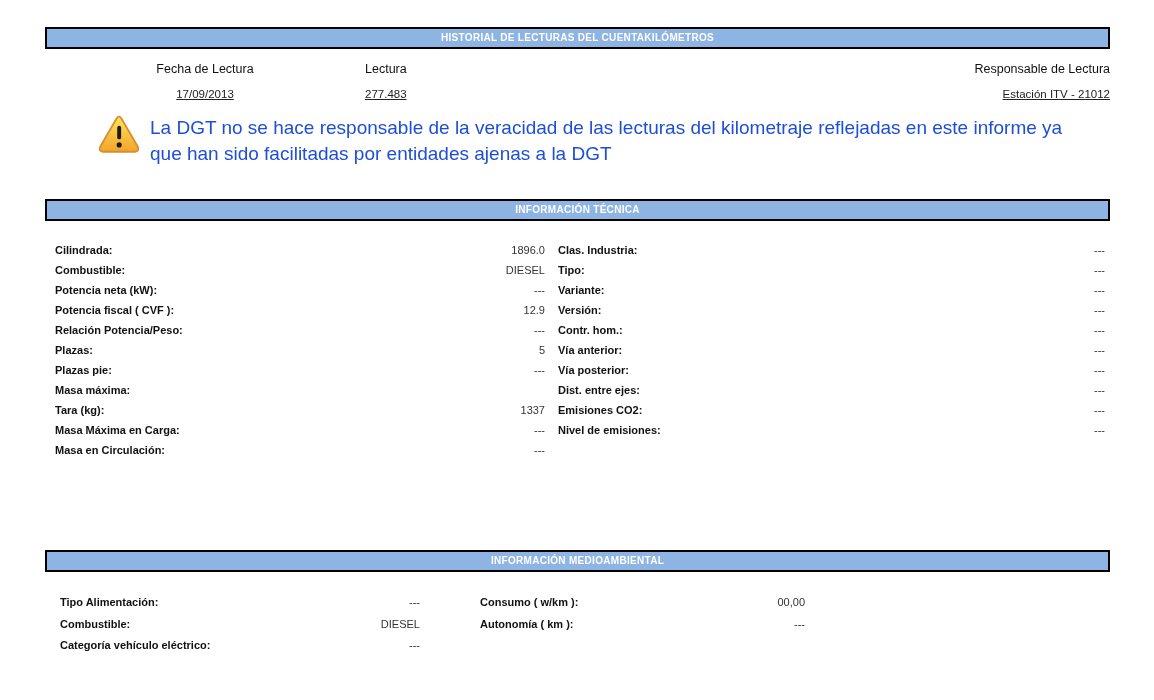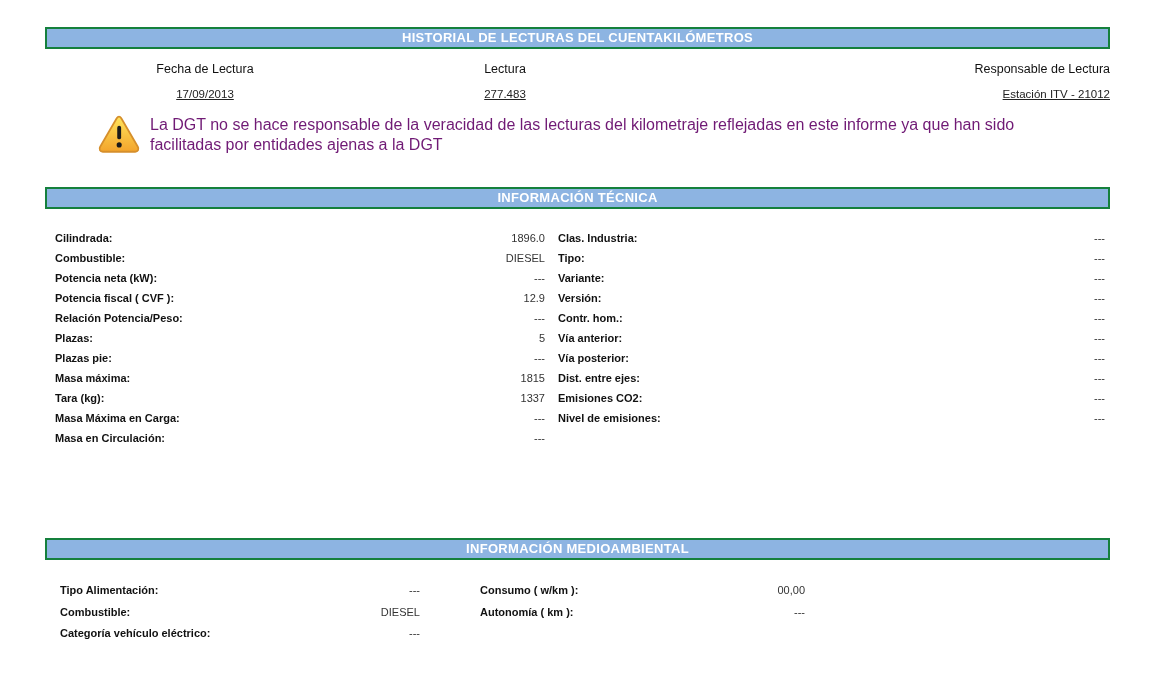--- a/index.html
+++ b/index.html
@@ -1,31 +1,31 @@
 <!DOCTYPE html>
 <html><head>
 <meta charset="utf-8">
 <style>
   html,body { margin:0; padding:0; background:#ffffff; }
   body { font-family:"Liberation Sans", sans-serif; color:#1a1a1a; }
   .page { width:1154px; height:700px; box-sizing:border-box; padding:27px 44px 0 45px; background:#fff; overflow:hidden; }
 
-  .bar { box-sizing:border-box; border:2px solid #15803d; background:#8DB4E2; color:#ffffff;
-         font-weight:bold; font-size:13px; text-align:center; height:22px; line-height:17px; letter-spacing:.3px; }
+  .bar { box-sizing:border-box; border:2px solid #000000; background:#8DB4E2; color:#ffffff;
+         font-weight:bold; font-size:10px; text-align:center; height:22px; line-height:17px; letter-spacing:.3px; }
 
   .cols { display:flex; margin-top:13px; }
   .col-fecha { width:320px; text-align:center; }
-  .col-lectura { width:280px; text-align:center; }
+  .col-lectura { width:280px; }
   .col-resp { flex:1; text-align:right; }
   .hd { font-weight:normal; font-size:12.5px; color:#111; }
   .vl { font-size:11.5px; margin-top:12px; color:#222;text-decoration:underline; }
 
   .warning { display:flex; margin-top:14px; padding-left:52px; gap:9px; align-items:flex-start; }
   .warning svg { width:44px; height:41px; flex:none; }
-  .warning-text { color:#701a75; font-size:16px; line-height:20px; max-width:935px; padding-top:1px; }
+  .warning-text { color:#1d4ed8; font-size:19px; line-height:26px; max-width:935px; padding-top:1px; }
 
   .bar-tech { margin-top:32px; }
   .tech { margin-top:19px; display:flex; padding:0 5px 0 10px; }
   .tech-left { width:490px; }
   .tech-right { flex:1; margin-left:13px; }
   .trow { display:flex; line-height:20px; font-size:11px; }
   .tlabel { font-weight:bold; color:#111; }
   .tvalue { flex:1; text-align:right; color:#333; }
 
   .bar-env { margin-top:90px; }
@@ -104,21 +104,20 @@
       <div class="trow">
           <span class="tlabel">Plazas:</span>
           <span class="tvalue">5</span>
         </div>
       <div class="trow">
           <span class="tlabel">Plazas pie:</span>
           <span class="tvalue">---</span>
         </div>
       <div class="trow">
           <span class="tlabel">Masa máxima:</span>
-          <span class="tvalue">1815</span>
         </div>
       <div class="trow">
           <span class="tlabel">Tara (kg):</span>
           <span class="tvalue">1337</span>
         </div>
       <div class="trow">
           <span class="tlabel">Masa Máxima en Carga:</span>
           <span class="tvalue">---</span>
         </div>
       <div class="trow">

